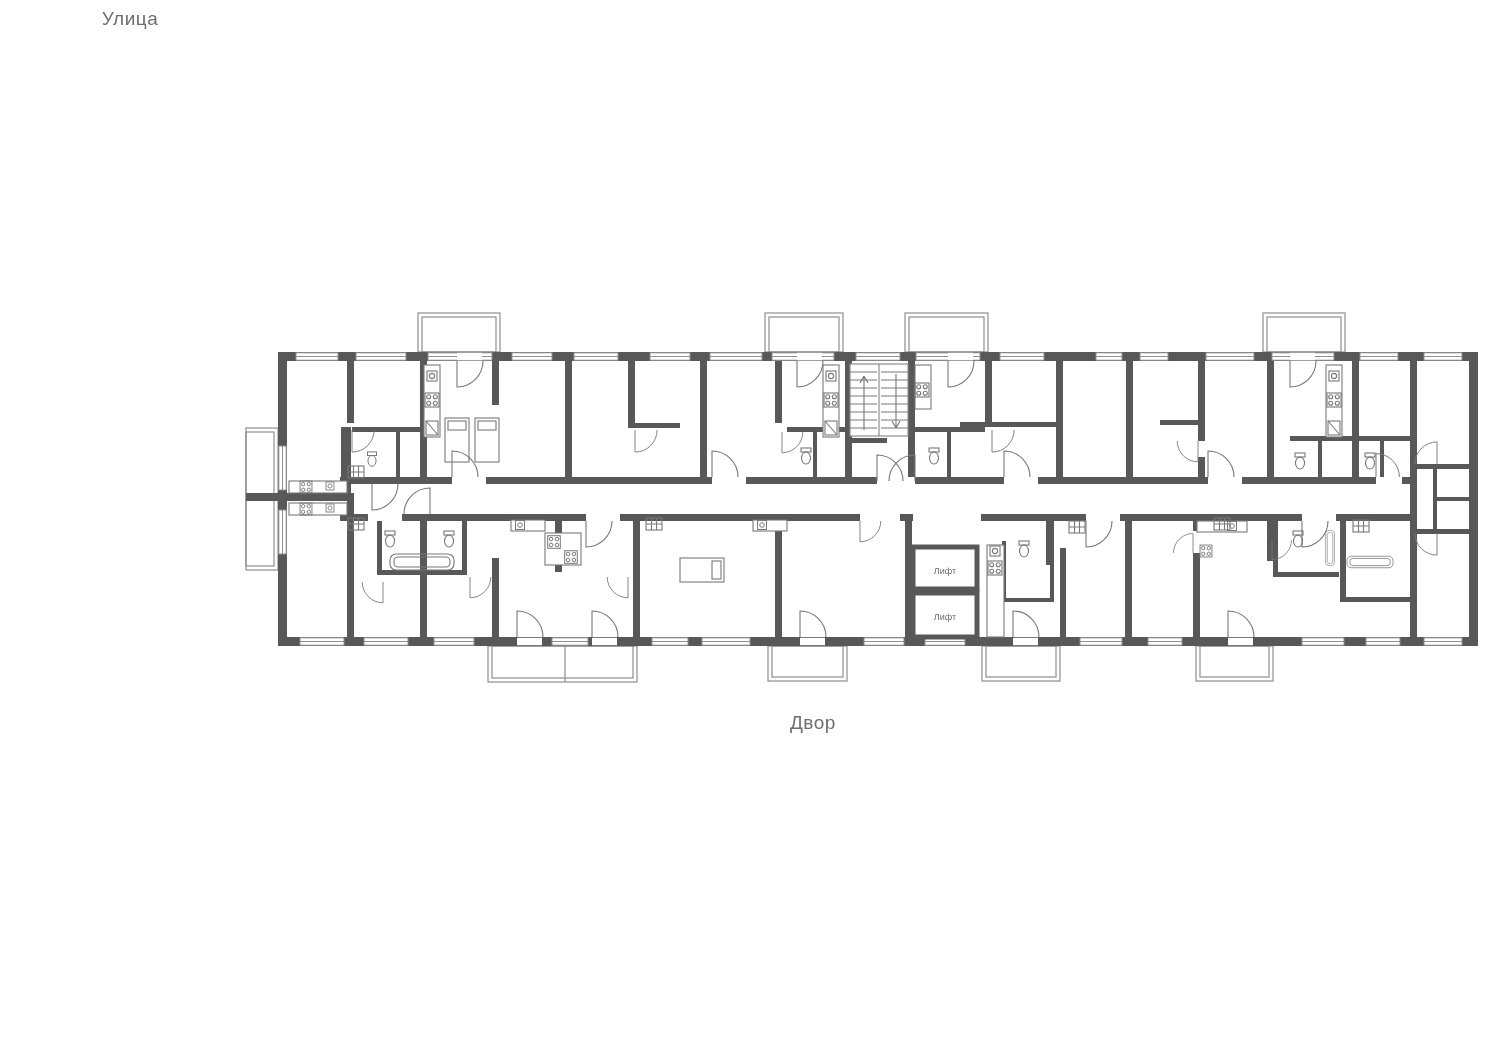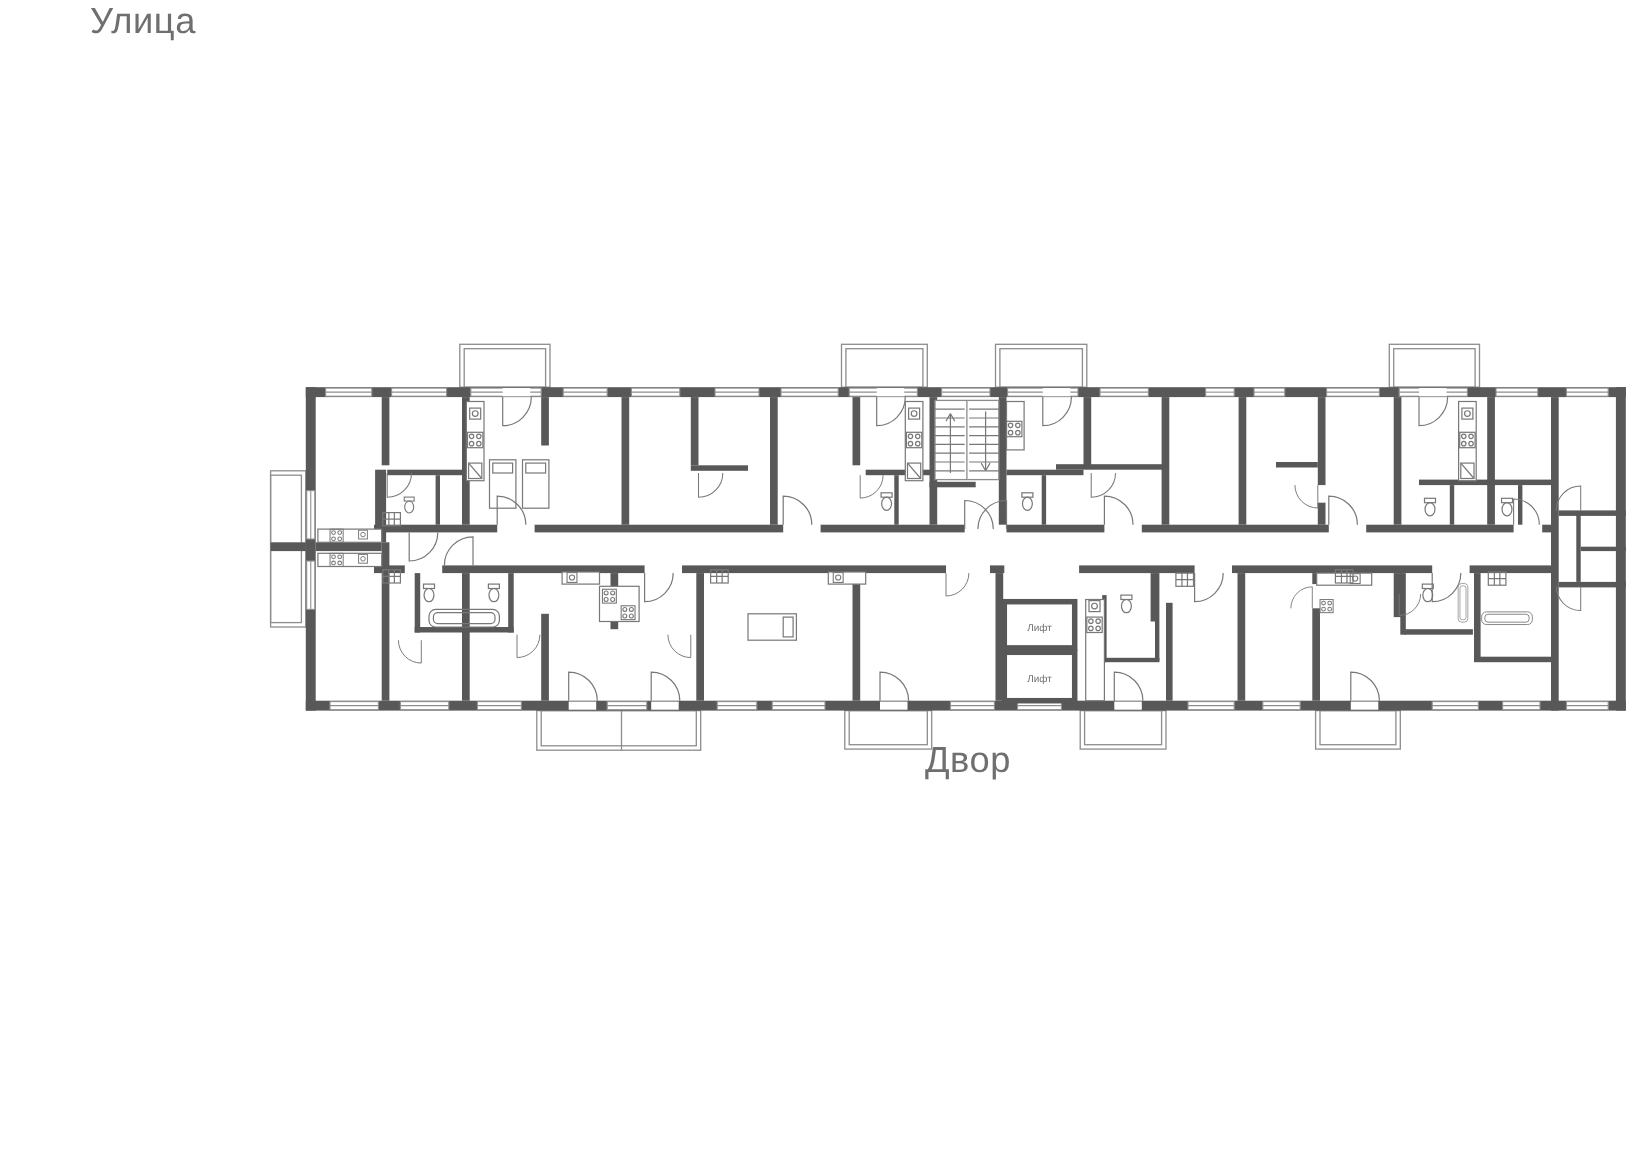--- a/index.html
+++ b/index.html
@@ -17,24 +17,24 @@
   .thin{fill:none;stroke:var(--line);stroke-width:1.2;}
   .thinf{fill:#ffffff;stroke:var(--line);stroke-width:1.2;}
   .fix{fill:#ffffff;stroke:var(--fixline);stroke-width:1.1;}
   .fixl{fill:none;stroke:var(--fixline);stroke-width:1.1;}
   .door{fill:none;stroke:var(--fixline);stroke-width:1.1;}
   .win{fill:#ffffff;stroke:var(--line);stroke-width:1;}
   .winl{stroke:var(--line);stroke-width:1;}
   .gap{fill:#ffffff;stroke:none;}
   .shaft{fill:#ffffff;stroke:var(--wall);stroke-width:5;}
   .lift-label{font:9px "Liberation Sans",sans-serif;fill:var(--label_text);text-anchor:middle;}
-  .big-label{position:absolute;color:var(--label_text);font-size:33px;line-height:37px;
+  .big-label{position:absolute;color:var(--label_text);font-size:19px;line-height:37px;
              letter-spacing:.5px;white-space:nowrap;}
   #street-label{left:0;top:458;width:260px;text-align:center;}
-  #courtyard-label{left:790px;top:672px;width:180px;text-align:center;}
+  #courtyard-label{left:790px;top:704px;width:180px;text-align:left;}
 </style>
 </head>
 <body>
 
 <div id="stage">
 
   <div id="street-label" class="big-label">
     <div>Улица</div>
   </div>
 

